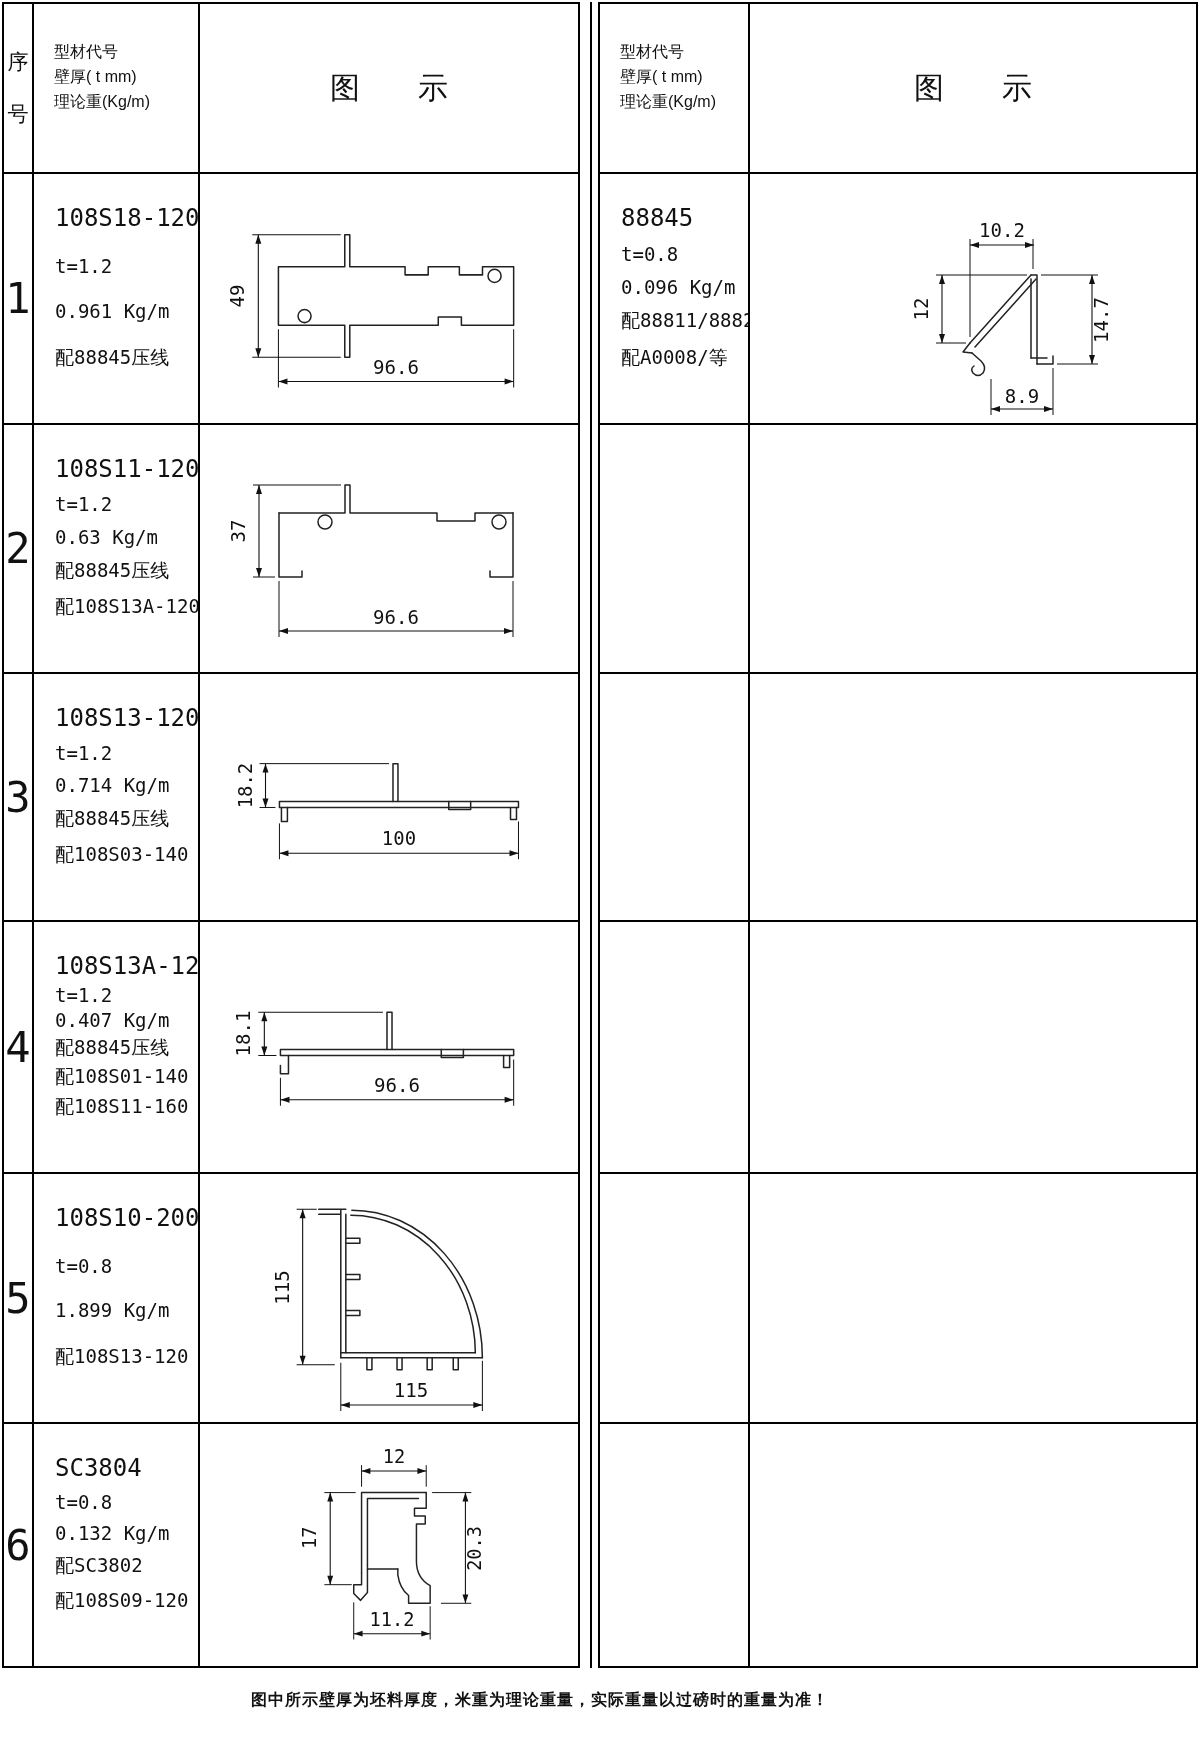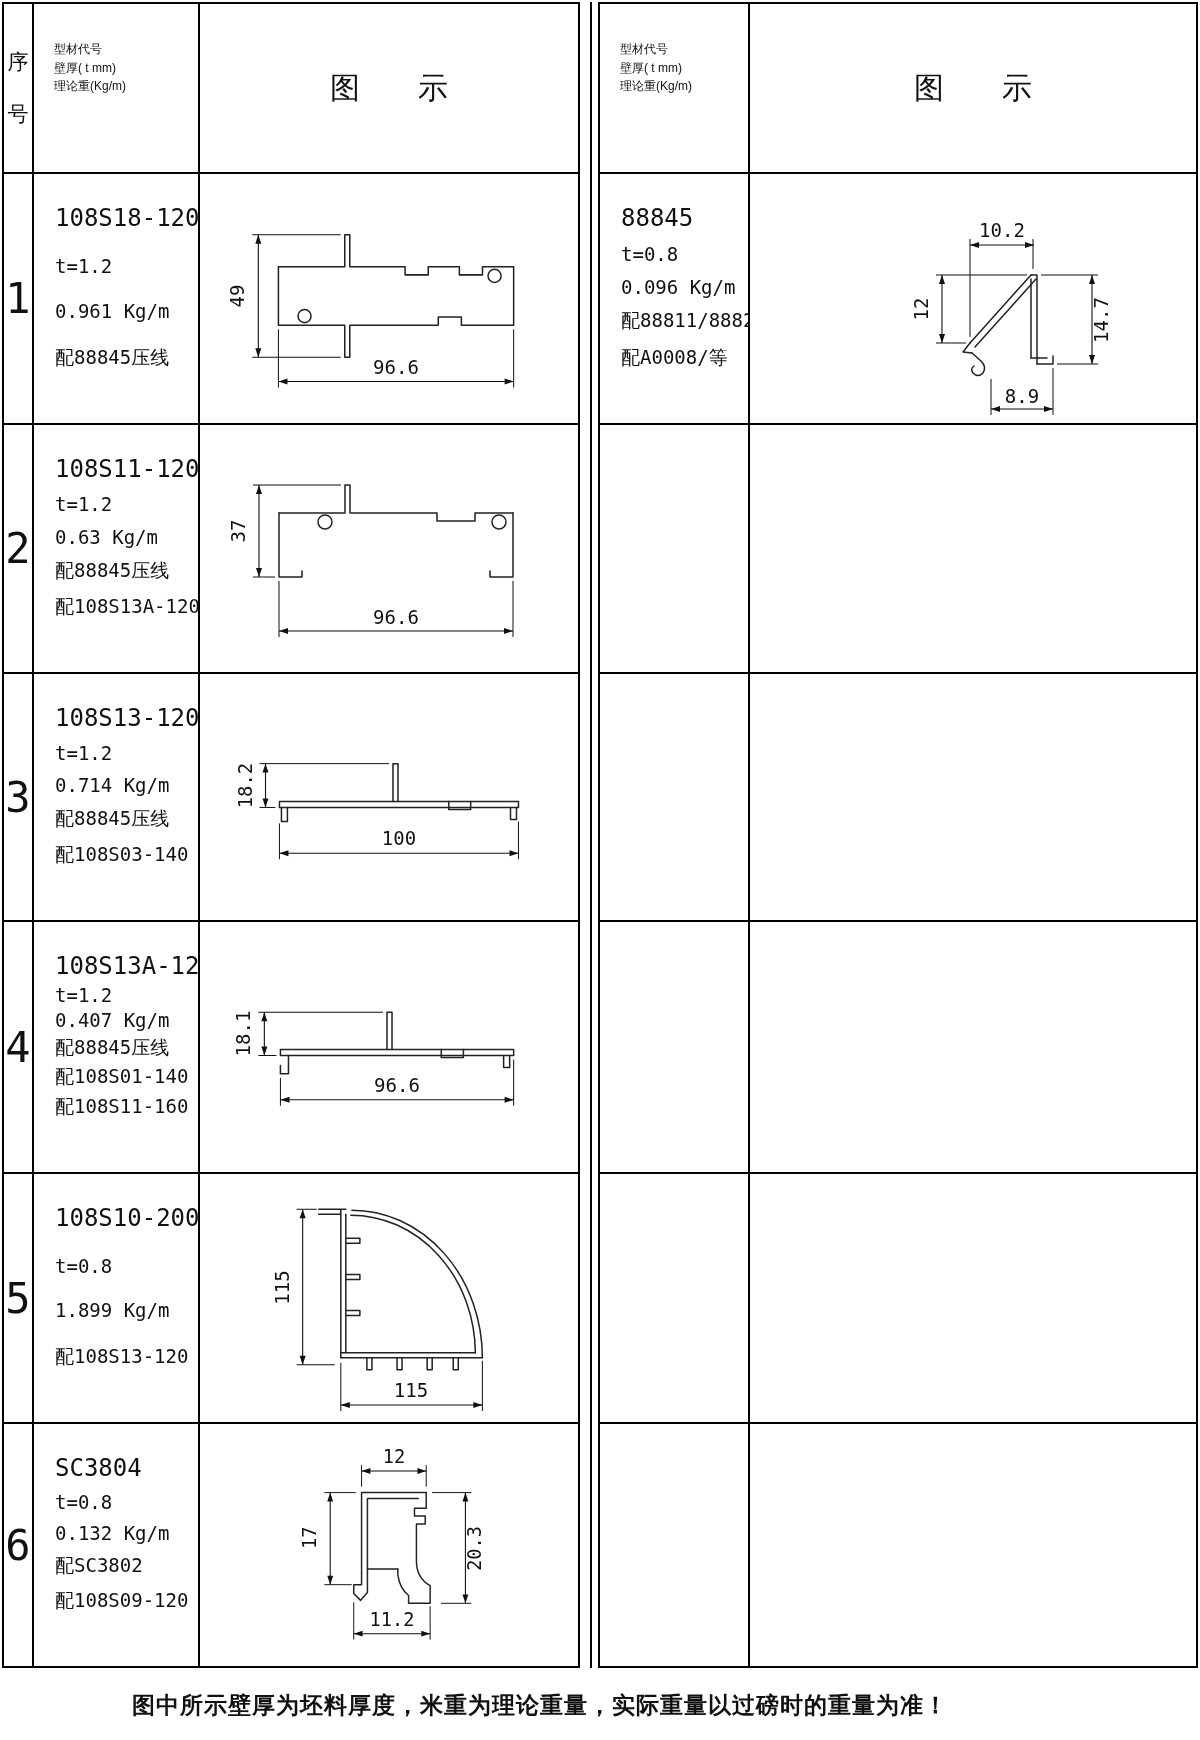--- a/index.html
+++ b/index.html
@@ -11,34 +11,34 @@
   .tbl-right{left:598px;width:600px;grid-template-columns:150px 1fr;
             grid-template-rows:170px 251px 249px 248px 252px 250px 242px}
   .vline{position:absolute;left:590px;top:2px;width:2px;height:1666px;background:#000}
   .cell{border-right:2px solid #000;border-bottom:2px solid #000;overflow:hidden;background:#fff}
   .last-col{border-right:none}
   .last-row{border-bottom:none}
   .serial-head{height:100%;display:flex;flex-direction:column;align-items:center;justify-content:center;gap:24px;
                font-size:21px}
   .num{display:flex;align-items:center;justify-content:center;
        font-family:"DejaVu Sans Mono",monospace;font-size:42px}
-  .spec-head{padding:36px 0 0 20px;font-size:12px;line-height:1.55;white-space:nowrap}
+  .spec-head{padding:36px 0 0 20px;font-size:16px;line-height:1.55;white-space:nowrap}
   .diag-head{display:flex;align-items:center;justify-content:center;gap:58px;font-size:30px}
   .spec{display:flex;flex-direction:column;justify-content:space-between;
         padding:30px 4px 52px 21px;white-space:nowrap}
   .code{font-family:"DejaVu Sans Mono",monospace;font-size:24px}
   .ln{font-family:"DejaVu Sans Mono","Liberation Sans",sans-serif;font-size:19px}
   .dwg{width:100%;height:100%;display:block}
   .profile{fill:none;stroke:#222;stroke-width:1.5;stroke-linejoin:round;stroke-linecap:round}
   .ext{fill:none;stroke:#111;stroke-width:1}
   g[data-dim] line{stroke:#111;stroke-width:1.1}
   g[data-dim] polygon{fill:#111;stroke:none}
   .dlabel{font-family:"DejaVu Sans Mono",monospace;font-size:19px;fill:#111}
   .footer{position:absolute;top:1690px;left:0;width:1080px;text-align:center;
-          font-size:23px;font-weight:bold;letter-spacing:1px}
+          font-size:16px;font-weight:bold;letter-spacing:1px}
 </style>
 </head>
 <body>
 
 <div class="tbl tbl-left">
 
   <div class="cell">
     <div class="serial-head">
       <span>序</span>
       <span>号</span>

